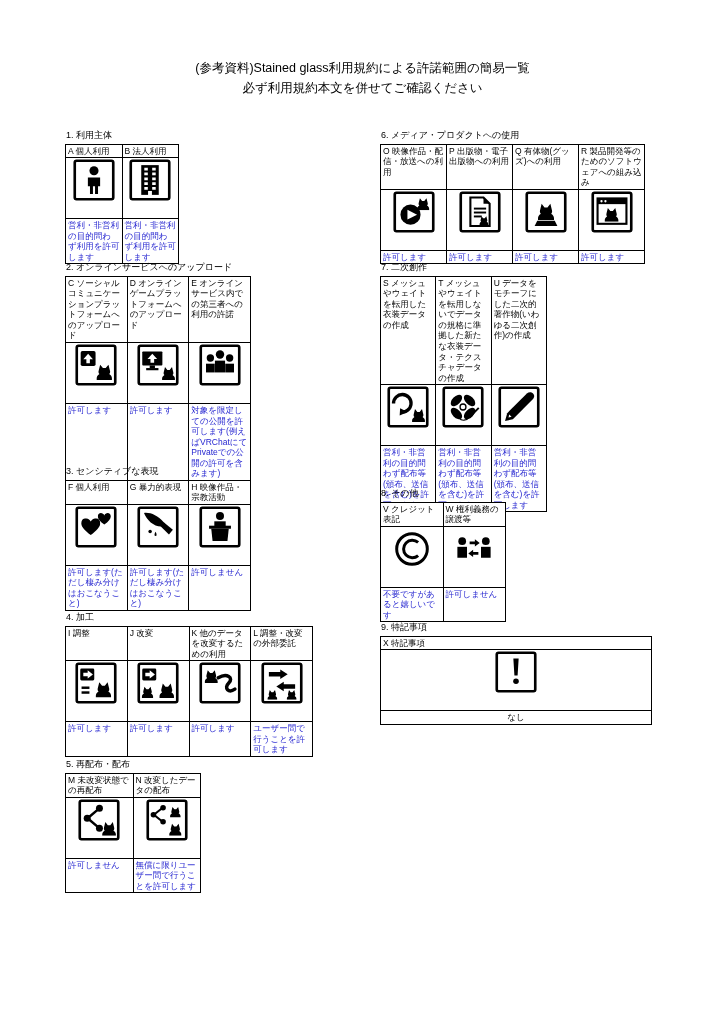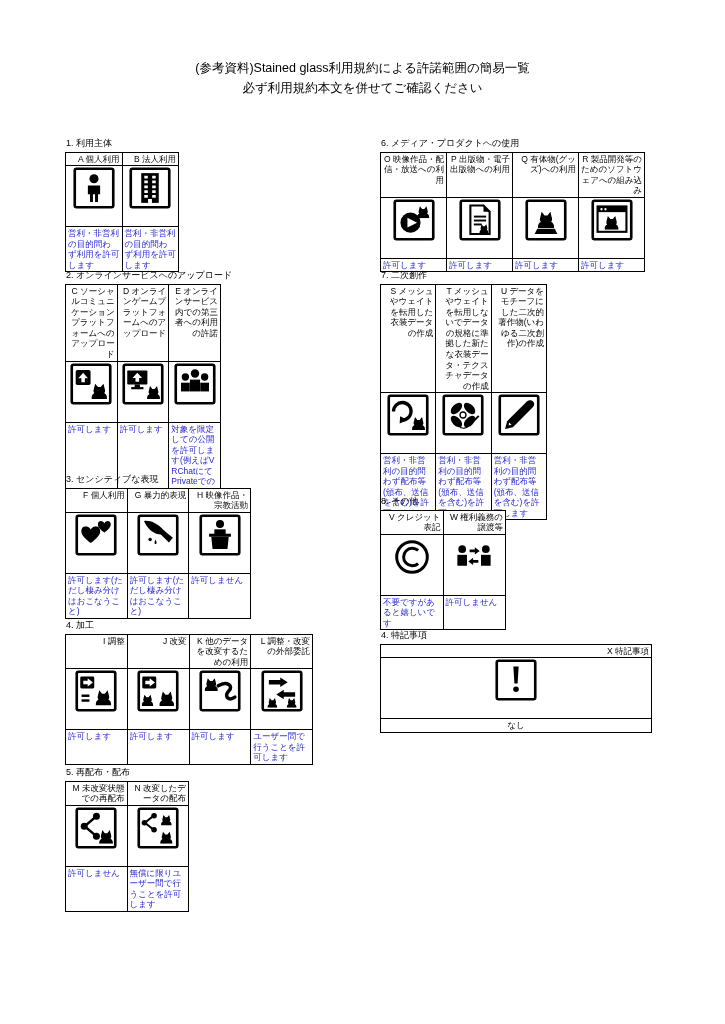--- a/index.html
+++ b/index.html
@@ -2,25 +2,25 @@
 <html><head>
 <meta charset="utf-8">
 <style>
   html,body{margin:0;padding:0}
   body{width:725px;height:1024px;background:#fff;color:#000;
        font-family:"Liberation Sans","DejaVu Sans",sans-serif;}
   #page{position:relative;width:725px;height:1024px;background:#fff;overflow:hidden}
   .title-block{position:absolute;top:58px;left:0;width:100%;text-align:center}
   .title-line{font-size:12.5px;line-height:1.6;white-space:pre-wrap}
   .sec{position:absolute}
-  .sec-h{font-size:9px;line-height:1.2;margin:12px 0 3px 1px}
+  .sec-h{font-size:9px;line-height:1.2;margin:4px 0 3px 1px}
   table.grid{border-collapse:collapse;table-layout:fixed;background:#fff}
   table.grid td{border:1px solid #000;vertical-align:top;padding:1px 2px;
        font-size:8.5px;line-height:1.24;overflow-wrap:anywhere;word-break:break-all}
-  td.hcell{text-align:right}
+  td.hcell{text-align:left}
   td.icell{height:58px;text-align:center;vertical-align:middle;padding:2px 0}
   td.scell{color:#1F1FCF}
   td.scell.plain{color:#000;text-align:center}
   svg.pict{width:42px;height:42px;display:inline-block;vertical-align:middle}
   .defs{position:absolute;width:0;height:0;overflow:hidden}
 </style>
 </head>
 <body>
 
 <div id="page">
@@ -220,21 +220,21 @@
       <tr>
         <td class="scell">営利・非営利の目的問わず利用を許可します</td>
         <td class="scell">営利・非営利の目的問わず利用を許可します</td>
       </tr>
     </tbody>
       </table>
   </div>
 
   <div class="sec" style="left:65px;top:258px">
     <div class="sec-h">2. オンラインサービスへのアップロード</div>
-    <table class="grid" style="width:156px">
+    <table class="grid" style="width:186px">
         <tbody>
       <tr>
         <td class="hcell">C ソーシャルコミュニケーションプラットフォームへのアップロード</td>
         <td class="hcell">D オンラインゲームプラットフォームへのアップロード</td>
         <td class="hcell">E オンラインサービス内での第三者への利用の許諾</td>
       </tr>
       <tr>
         <td class="icell"><svg class="pict" viewBox="0 0 48 48">
                 <use href="#social-upload-icon"></use>
               </svg></td>
@@ -312,21 +312,21 @@
         <td class="scell">許可します</td>
         <td class="scell">許可します</td>
         <td class="scell">ユーザー間で行うことを許可します</td>
       </tr>
     </tbody>
       </table>
   </div>
 
   <div class="sec" style="left:65px;top:755px">
     <div class="sec-h">5. 再配布・配布</div>
-    <table class="grid" style="width:124px">
+    <table class="grid" style="width:136px">
         <tbody>
       <tr>
         <td class="hcell">M 未改変状態での再配布</td>
         <td class="hcell">N 改変したデータの配布</td>
       </tr>
       <tr>
         <td class="icell"><svg class="pict" viewBox="0 0 48 48">
                 <use href="#redistribute-icon"></use>
               </svg></td>
         <td class="icell"><svg class="pict" viewBox="0 0 48 48">
@@ -422,21 +422,21 @@
       </tr>
       <tr>
         <td class="scell">不要ですがあると嬉しいです</td>
         <td class="scell">許可しません</td>
       </tr>
     </tbody>
       </table>
   </div>
 
   <div class="sec" style="left:380px;top:618px">
-    <div class="sec-h">4. 特記事項</div>
+    <div class="sec-h">9. 特記事項</div>
     <table class="grid" style="width:272px">
         <tbody>
       <tr>
         <td class="hcell">X 特記事項</td>
       </tr>
       <tr>
         <td class="icell"><svg class="pict" viewBox="0 0 48 48">
                 <use href="#exclamation-icon"></use>
               </svg></td>
       </tr>

